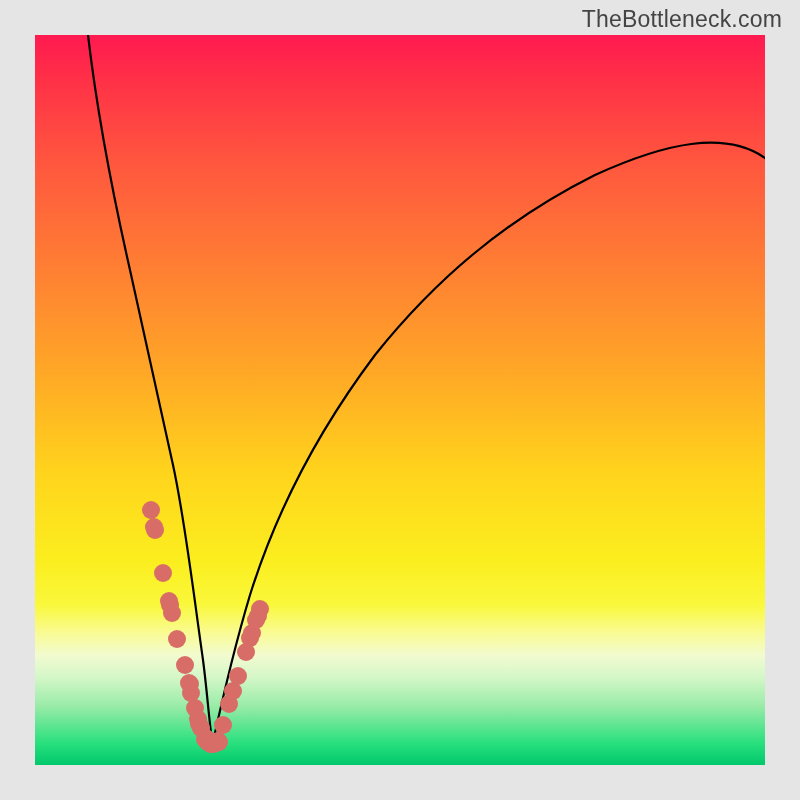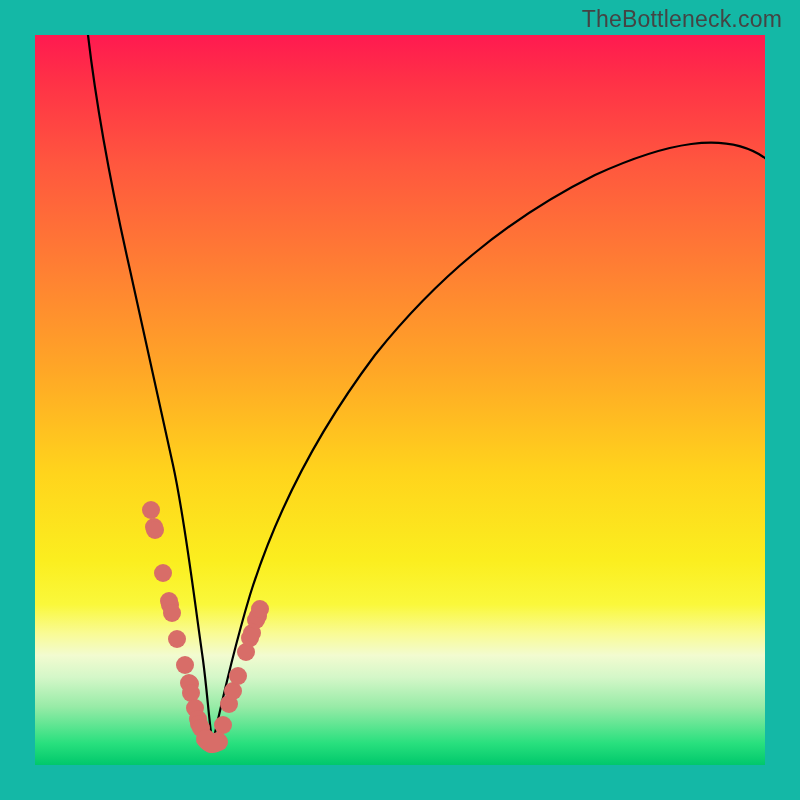--- a/index.html
+++ b/index.html
@@ -10,21 +10,21 @@
     overflow: hidden;
     background: #000;
     font-family: Arial, Helvetica, sans-serif;
   }
   .frame {
     position: absolute;
     top: 0;
     left: 0;
     width: 800px;
     height: 800px;
-    background: #14b8a6;
+    background: #e5e5e5;
   }
   .plot-area {
     position: absolute;
     top: 35px;
     left: 35px;
     width: 730px;
     height: 730px;
     background: linear-gradient(
       to bottom,
       #ff1a50 0%,

